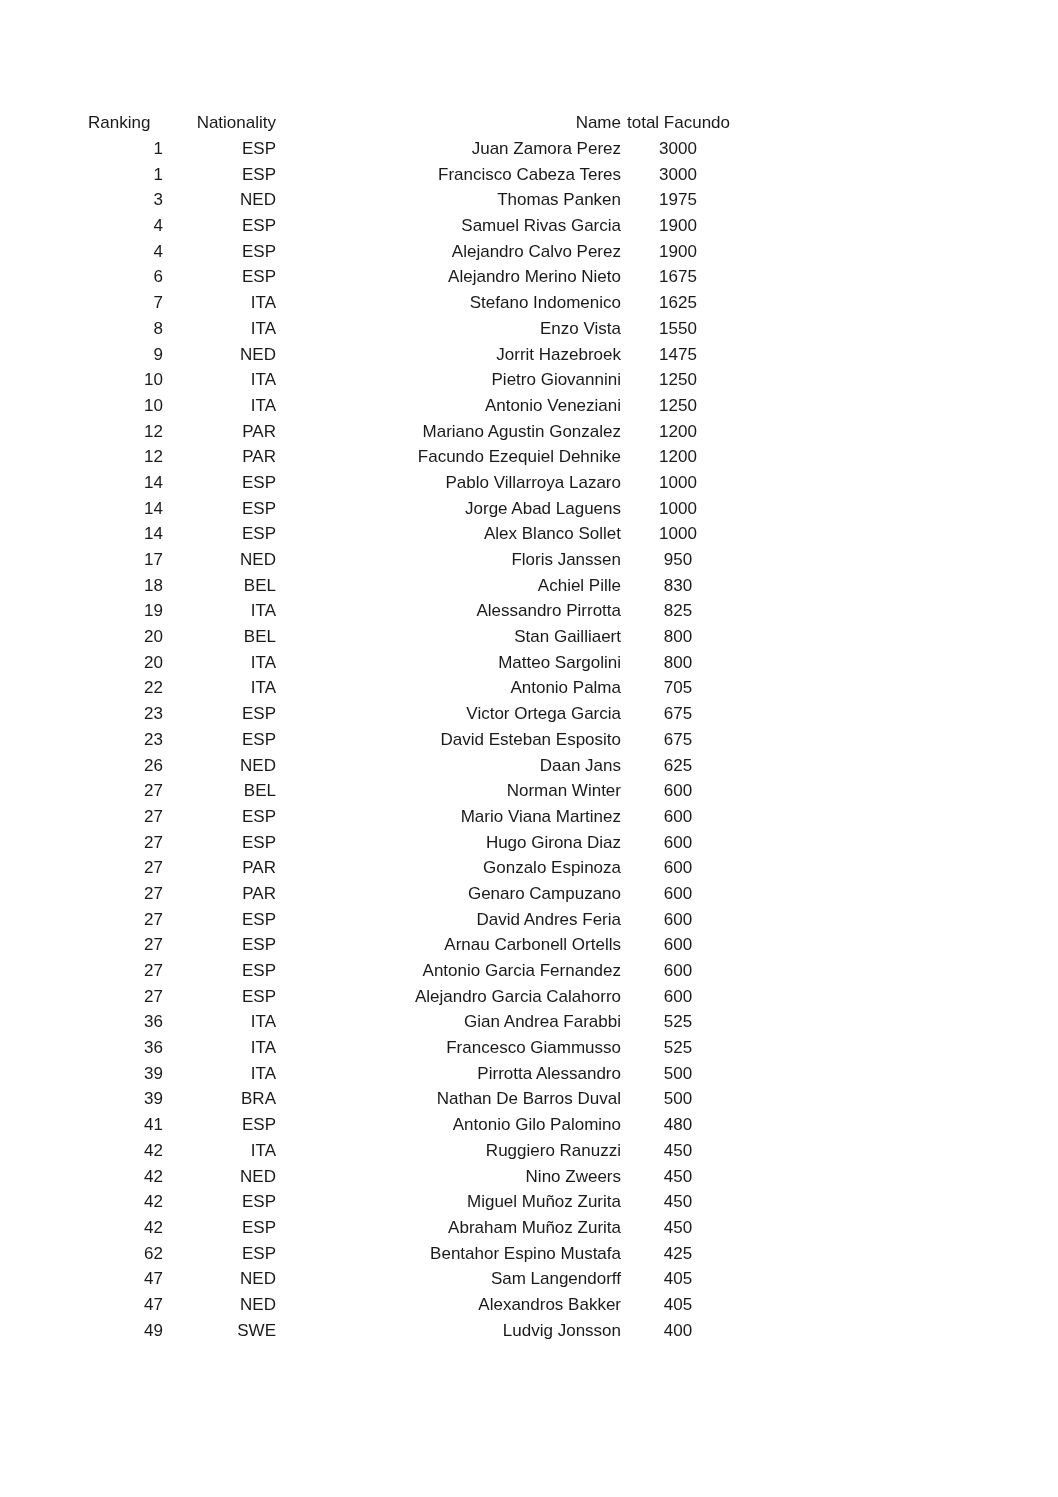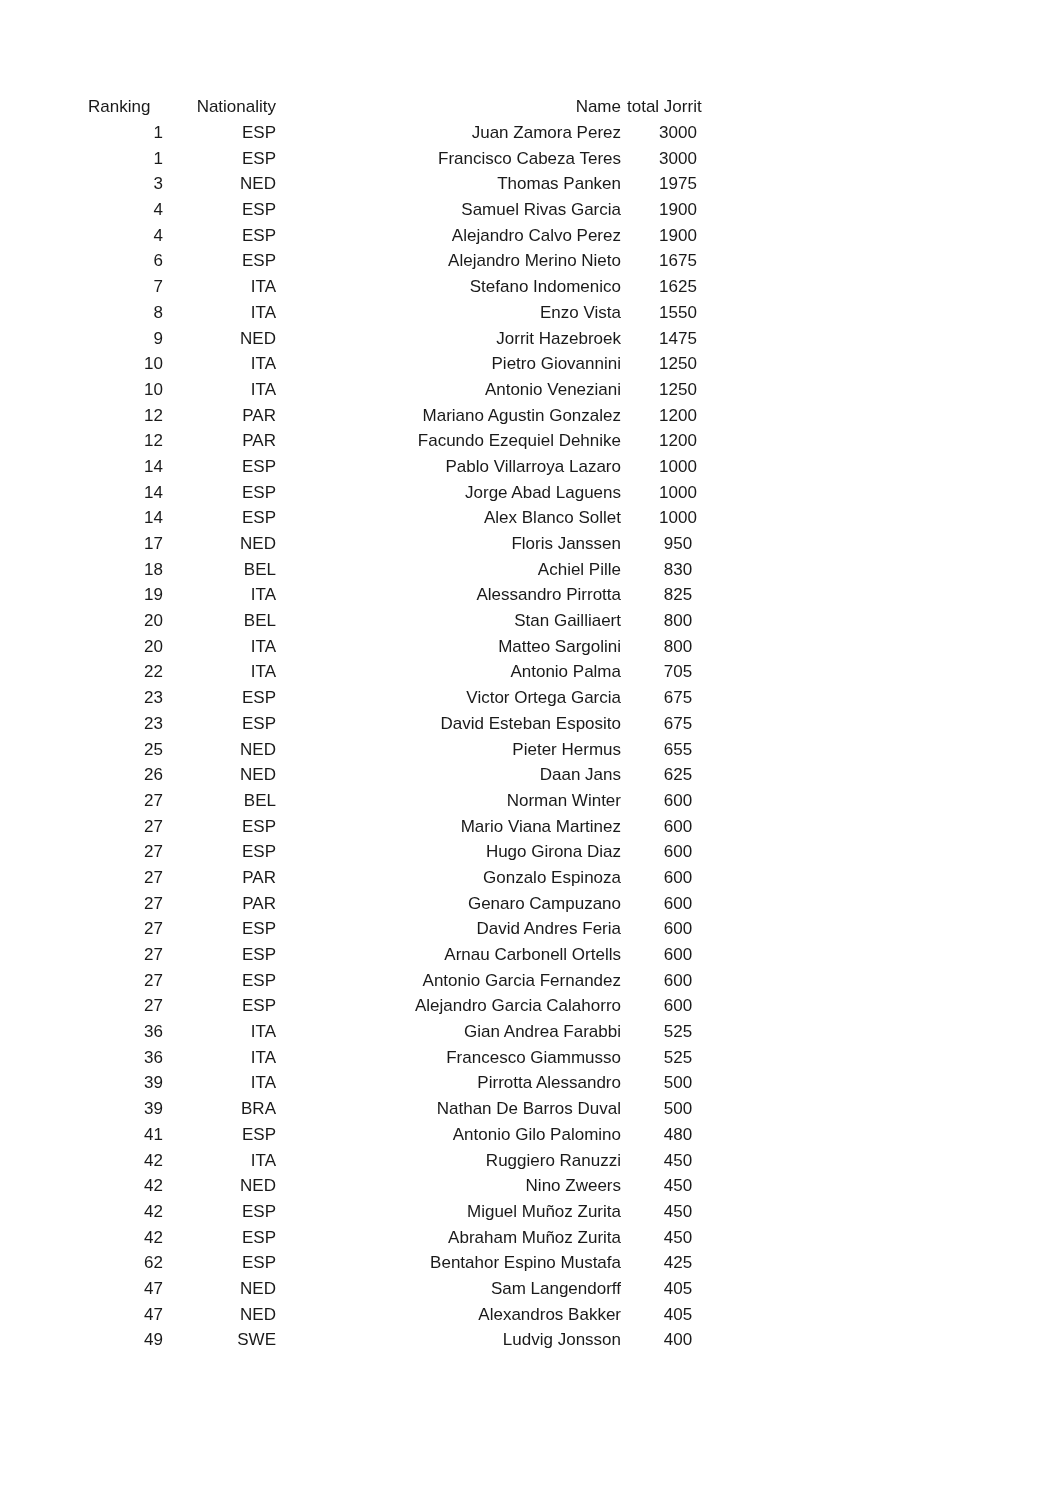--- a/index.html
+++ b/index.html
@@ -12,21 +12,21 @@
     width: 1058px;
     height: 1497px;
     background: #ffffff;
     font-family: "Liberation Sans", sans-serif;
     color: #1a1a1a;
     overflow: hidden;
   }
   table.ranking-table {
     position: absolute;
     left: 88px;
-    top: 94px;
+    top: 110px;
     border-collapse: collapse;
     table-layout: fixed;
     font-size: 17px;
     line-height: 1;
   }
   .ranking-table th,
   .ranking-table td {
     box-sizing: border-box;
     padding: 0;
     height: 25.7px;
@@ -49,21 +49,21 @@
 </head>
 <body>
 
 <div class="page">
   <table class="ranking-table">
     <thead>
       <tr>
         <th class="col-rank">Ranking</th>
         <th class="col-nat">Nationality</th>
         <th class="col-name">Name</th>
-        <th class="col-pts">total Jorrit</th>
+        <th class="col-pts">total Facundo</th>
       </tr>
     </thead>
     <tbody id="table-rows">
   <tr>
     <td class="col-rank">1</td>
     <td class="col-nat">ESP</td>
     <td class="col-name">Juan Zamora Perez</td>
     <td class="col-pts">3000</td>
   </tr>
 
@@ -221,26 +221,20 @@
     <td class="col-pts">675</td>
   </tr>
 
   <tr>
     <td class="col-rank">23</td>
     <td class="col-nat">ESP</td>
     <td class="col-name">David Esteban Esposito</td>
     <td class="col-pts">675</td>
   </tr>
 
-  <tr>
-    <td class="col-rank">25</td>
-    <td class="col-nat">NED</td>
-    <td class="col-name">Pieter Hermus</td>
-    <td class="col-pts">655</td>
-  </tr>
 
   <tr>
     <td class="col-rank">26</td>
     <td class="col-nat">NED</td>
     <td class="col-name">Daan Jans</td>
     <td class="col-pts">625</td>
   </tr>
 
   <tr>
     <td class="col-rank">27</td>

